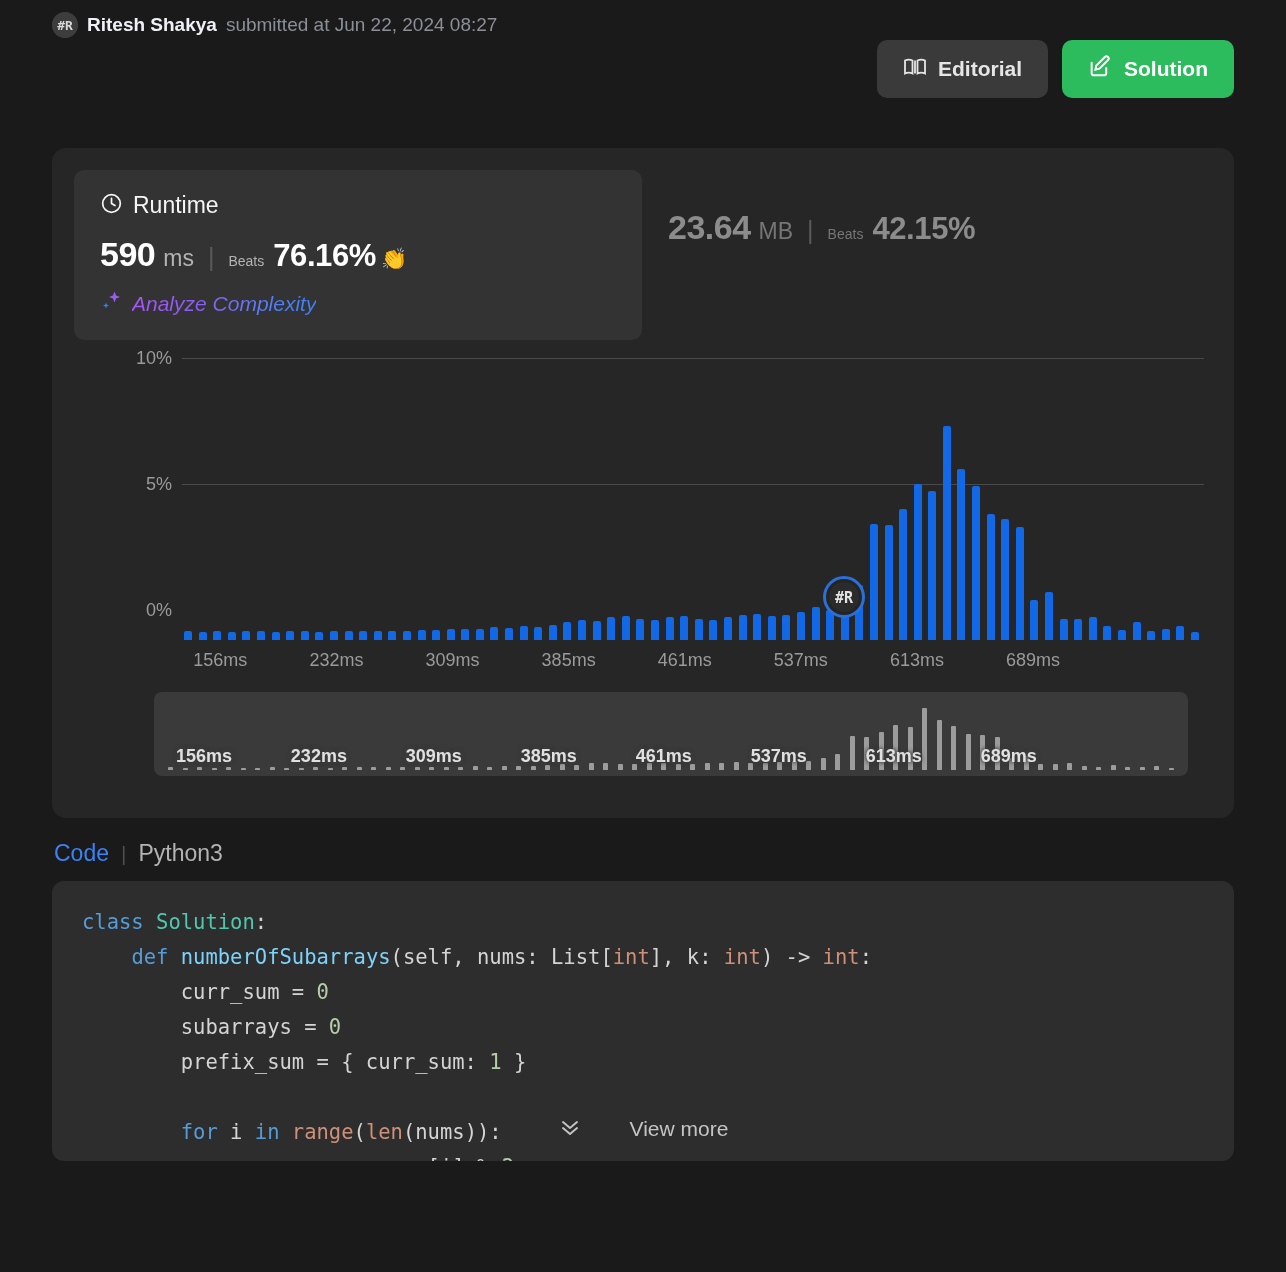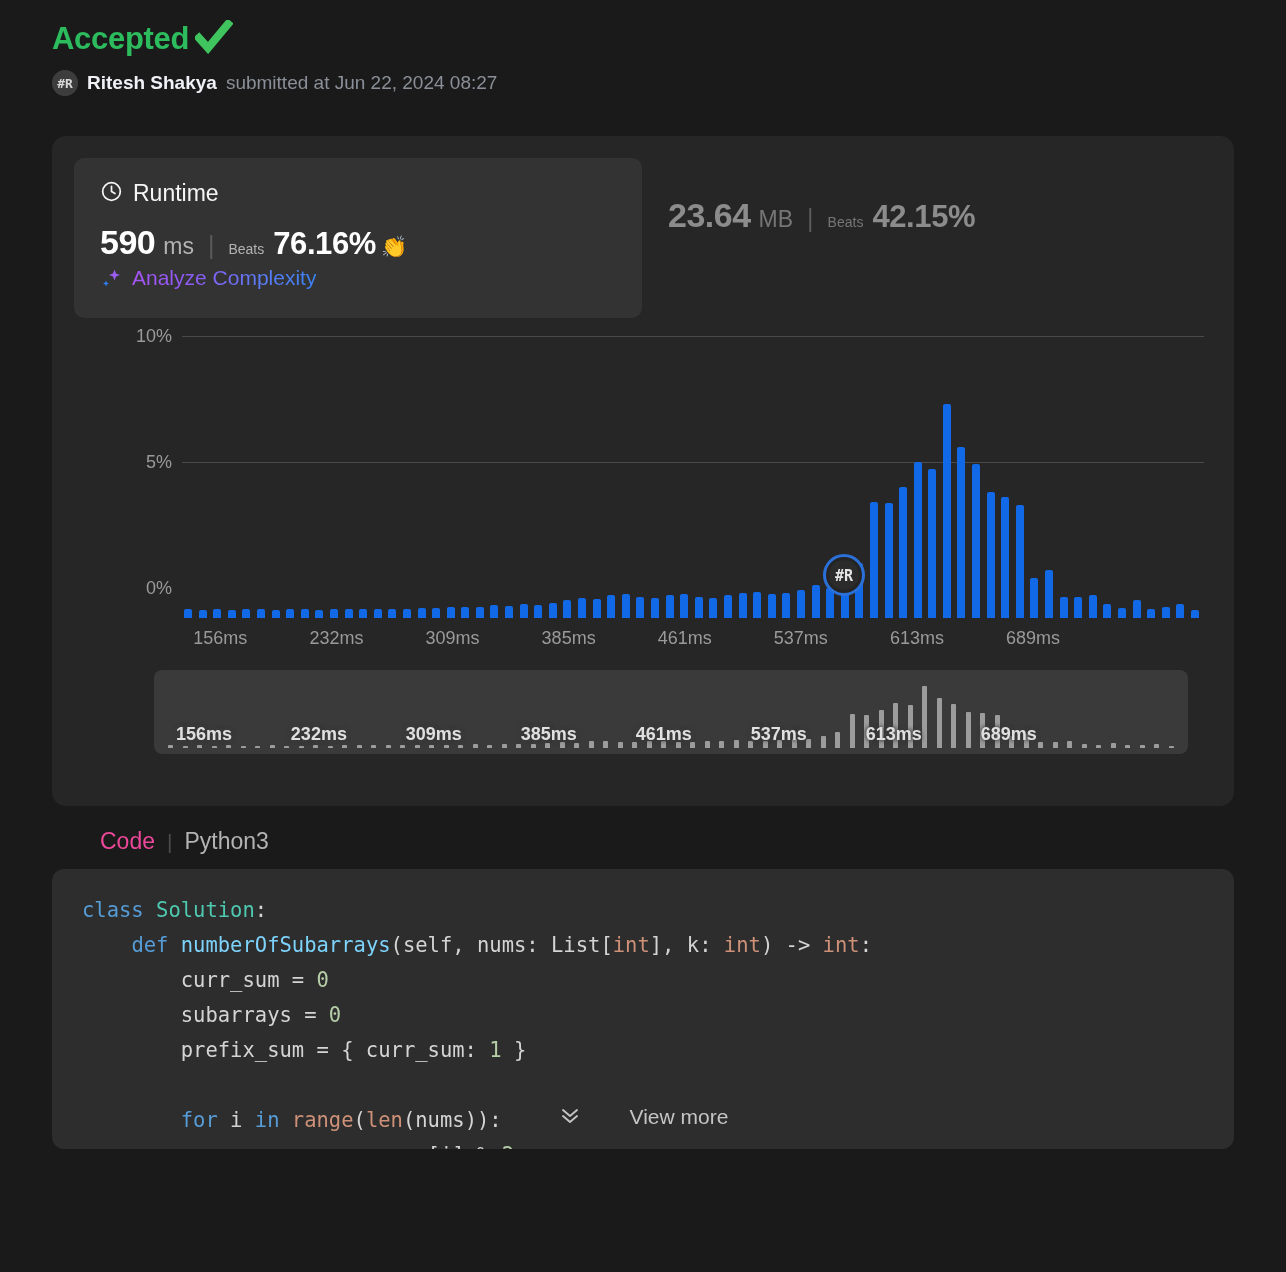--- a/index.html
+++ b/index.html
@@ -67,21 +67,21 @@
   .metric-sep { color: #5a5a5a; margin: 0 14px; font-size: 25px; font-weight: 300; }
   .metric-beats-label { font-size: 14px; color: #b3b3b3; margin-right: 9px; }
   .metric-beats { font-size: 31px; font-weight: 700; color: #ffffff; letter-spacing: -0.4px; }
   .clap { font-size: 21px; margin-left: 5px; }
 
   .metric-card.inactive .metric-num,
   .metric-card.inactive .metric-beats { color: #8c8c8c; }
   .metric-card.inactive .metric-unit,
   .metric-card.inactive .metric-beats-label { color: #767676; }
 
-  .analyze-row { display: flex; align-items: flex-start; gap: 8px; margin-top: 4px; cursor: pointer; }
+  .analyze-row { display: flex; align-items: flex-end; gap: 8px; margin-top: 14px; cursor: pointer; font-style: italic; }
   .analyze-link {
     font-size: 21px; font-weight: 500;
     background: linear-gradient(90deg, #a855f7 0%, #8b5cf6 35%, #5b7cf6 70%, #3b82f6 100%);
     -webkit-background-clip: text; background-clip: text;
     -webkit-text-fill-color: transparent; color: transparent;
   }
 
   
   .chart-wrap { position: relative; margin-top: 18px; height: 330px; }
 
@@ -120,21 +120,21 @@
   }
   .mini-bar { background: #9c9c9c; width: 5px; flex: 0 0 auto; border-radius: 1px 1px 0 0; }
   .mini-xticks { position: absolute; left: 14px; right: 14px; bottom: 6px; height: 24px; }
   .mini-xtick {
     position: absolute; font-size: 18px; color: #e0e0e0; font-weight: 600;
     transform: translateX(-50%); text-shadow: 0 0 4px #3a3a3a, 0 0 4px #3a3a3a;
   }
 
   
   .code-head { display: flex; align-items: center; gap: 12px; margin-top: 22px; padding-left: 2px; }
-  .code-label { font-size: 23px; color: #ec4899; margin-left: 46px; }
+  .code-label { font-size: 23px; color: #3b82f6; }
   .code-divider { color: #4d4d4d; font-size: 21px; }
   .code-lang { font-size: 23px; color: #b3b3b3; }
 
   .code-panel {
     background: #2d2d2d; border-radius: 12px; margin-top: 14px;
     padding: 24px 30px 0 30px; height: 280px; position: relative; overflow: hidden;
   }
   pre.code {
     font-family: "DejaVu Sans Mono", monospace; font-size: 20.5px; line-height: 35px;
     color: #d4d4d4; white-space: pre; margin: 0;
@@ -152,40 +152,54 @@
   }
   .view-more-text { font-size: 21px; color: #c4c4c4; margin-left: 38px; }
 </style>
 </head>
 <body>
 
 <div class="page">
 
   <div class="header">
 
-    <div class="status-row">
-      <span class="status-text">Accepted</span>
-      <span class="check-icon">
-        <svg width="38" height="34" viewBox="0 0 38 34">
-          <path d="M4 18 L13 28 L33 4" stroke="#3fc45e" stroke-width="8" fill="none" stroke-linecap="square"></path>
-        </svg>
-      </span>
-    </div>
 
     <div class="submitter-row">
       <span class="avatar-sm">
         <svg width="26" height="26" viewBox="0 0 26 26">
           <circle cx="13" cy="13" r="13" fill="#3d3d3d"></circle>
           <text x="13" y="18" font-family="DejaVu Sans Mono, monospace" font-size="13" font-weight="700" fill="#d8d8d8" text-anchor="middle">#R</text>
         </svg>
       </span>
       <span class="submitter-name">Ritesh Shakya</span>
       <span class="submitter-meta">submitted at Jun 22, 2024 08:27</span>
     </div>
 
+    <div class="header-actions">
+      <button class="btn btn-editorial">
+        <span>
+          <svg width="24" height="24" viewBox="0 0 24 24" fill="none" stroke="#e6e6e6" stroke-width="1.8">
+            <path d="M2 5.5c2.5-1.2 5-1.2 7.5 0v13c-2.5-1.2-5-1.2-7.5 0z"></path>
+            <path d="M22 5.5c-2.5-1.2-5-1.2-7.5 0v13c2.5-1.2 5-1.2 7.5 0z"></path>
+            <line x1="12" y1="5.5" x2="12" y2="18.5"></line>
+          </svg>
+        </span>
+        <span>Editorial</span>
+      </button>
+
+      <button class="btn btn-solution">
+        <span>
+          <svg width="25" height="25" viewBox="0 0 24 24" fill="none" stroke="#ffffff" stroke-width="1.9" stroke-linecap="round">
+            <path d="M3.5 8.5v10a2 2 0 0 0 2 2h10a2 2 0 0 0 2-2v-5"></path>
+            <path d="M16.2 2.9a2.1 2.1 0 0 1 3 3L11 14.1l-3.9.9.9-3.9z"></path>
+          </svg>
+        </span>
+        <span>Solution</span>
+      </button>
+    </div>
   </div>
 
   <div class="panel">
 
     <div class="metrics">
 
       <div class="metric-card">
         <div class="metric-head">
           <span>
             <svg width="23" height="23" viewBox="0 0 24 24" fill="none" stroke="#f5f5f5" stroke-width="1.8">

